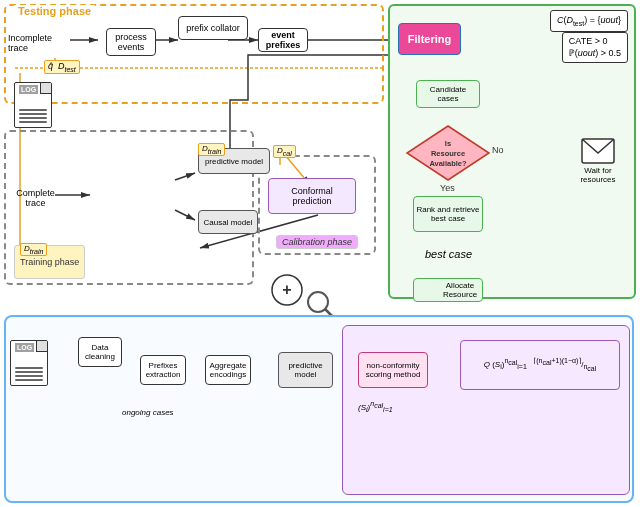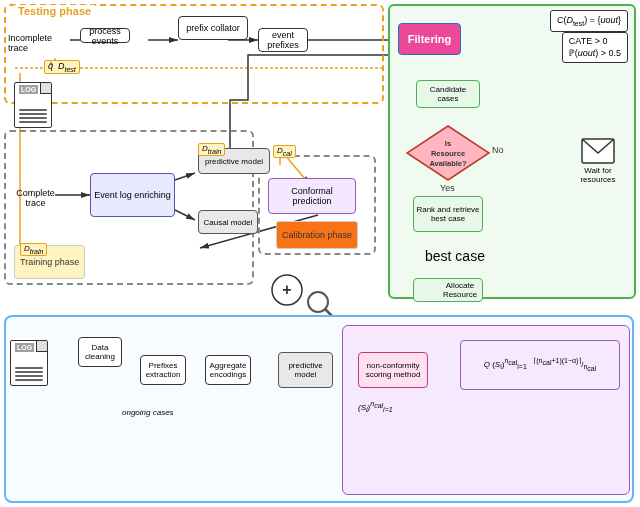--- a/index.html
+++ b/index.html
@@ -74,27 +74,28 @@
       height: 100px;
       border: 2px dashed #888;
       border-radius: 6px;
     }
 
     .calibration-phase-label {
       position: absolute;
       bottom: 4px;
       left: 50%;
       transform: translateX(-50%);
-      background: #f97316;
-      padding: 8px 5px;
+      background: #f0abfc;
+      padding: 1px 5px;
       color: #333;
       font-size: 9px;
       border: 1px solid #ccc;
       border-radius: 3px;
       white-space: nowrap;
+      font-style: italic;
     }
 
     
     .green-section {
       position: absolute;
       top: 4px;
       left: 388px;
       width: 248px;
       height: 295px;
       border: 2px solid #4caf50;
@@ -311,29 +312,29 @@
     <span><em>C</em>(<em>D</em><sub>test</sub>) = {<em>uout</em>}</span>
   </div>
 
   <div style="position:absolute;top:32px;right:12px;background:#fff;border:1.5px solid #333;border-radius:3px;padding:3px 6px;font-size:9px;z-index:10;">
     <div>CATE &gt; 0</div>
     <div>ℙ(<em>uout</em>) &gt; 0.5</div>
   </div>
 
   <div style="position:absolute;top:33px;left:8px;font-size:9px;text-align:left;width:55px;">Incomplete trace</div>
 
-  <div class="flow-box" style="top:28px;left:80px;width:50px;height:15px;">
+  <div class="flow-box" style="top:28px;left:106px;width:50px;height:28px;">
     <span>process events</span>
   </div>
 
   <div class="flow-box" style="top:16px;left:178px;width:70px;height:24px;">
     <span>prefix collator</span>
   </div>
 
-  <div class="flow-box" style="top:28px;left:258px;width:50px;height:24px;">
+  <div class="flow-box" style="top:28px;left:258px;width:50px;height:24px;font-weight:bold;">
     <span>event prefixes</span>
   </div>
 
   <div class="flow-box" style="top:23px;left:398px;width:63px;height:32px;background:#ec4899;border-color:#2970b9;">
     <span style="color:#fff;font-weight:bold;font-size:11px;">Filtering</span>
   </div>
 
   <div style="position:absolute;top:60px;left:44px;background:#fff3c0;border:1px solid #e8a020;border-radius:2px;padding:0 3px;font-size:9px;font-style:italic;">
     <em>q̂</em>&nbsp;&nbsp;<em>D</em><sub>test</sub>
   </div>
@@ -361,43 +362,40 @@
       <rect x="1" y="1" width="32" height="24" fill="#fff" stroke="#333" stroke-width="1.5" rx="2"></rect>
       <polyline points="1,1 17,15 33,1" fill="none" stroke="#333" stroke-width="1.5"></polyline>
     </svg>
     <div style="font-size:8px;text-align:center;max-width:60px;">Wait for resources</div>
   </div>
 
   <div class="flow-box flow-box-green" style="top:196px;left:413px;width:70px;height:36px;">
     <span style="font-size:8px;text-align:center;">Rank and retrieve best case</span>
   </div>
 
-  <div style="position:absolute;top:248px;left:425px;font-size:14px;">best case</div>
+  <div style="position:absolute;top:248px;left:425px;font-size:11px;font-style:italic;">best case</div>
 
   <div class="flow-box flow-box-green" style="top:278px;left:413px;width:70px;height:24px;padding-left:26px;">
     <span style="font-size:8px;">Allocate Resource</span>
   </div>
 
   <div style="position:absolute;top:82px;left:14px;">
     <div class="log-doc-icon">
       <div class="log-label">LOG</div>
       <div class="log-doc-lines">
         <div class="log-doc-line"></div>
         <div class="log-doc-line"></div>
         <div class="log-doc-line"></div>
         <div class="log-doc-line"></div>
       </div>
     </div>
   </div>
 
   <div style="position:absolute;top:188px;left:8px;font-size:9px;text-align:center;width:55px;">Complete trace</div>
 
-  <div class="flow-box" style="top:173px;left:90px;width:85px;height:44px;background:#e8e8ff;border-color:#5555aa;">
-    <span style="font-size:9px;text-align:center;">Event log enriching</span>
-  </div>
 
   <div class="flow-box flow-box-dark" style="top:148px;left:198px;width:72px;height:26px;">
     <span style="font-size:8px;">predictive model</span>
   </div>
 
   <div class="flow-box flow-box-dark" style="top:210px;left:198px;width:60px;height:24px;">
     <span style="font-size:8px;">Causal model</span>
   </div>
 
   <div style="position:absolute;top:143px;left:198px;background:#fff3c0;border:1px solid #e8a020;border-radius:2px;padding:0 3px;font-size:8px;font-style:italic;"><em>D</em><sub>train</sub></div>

